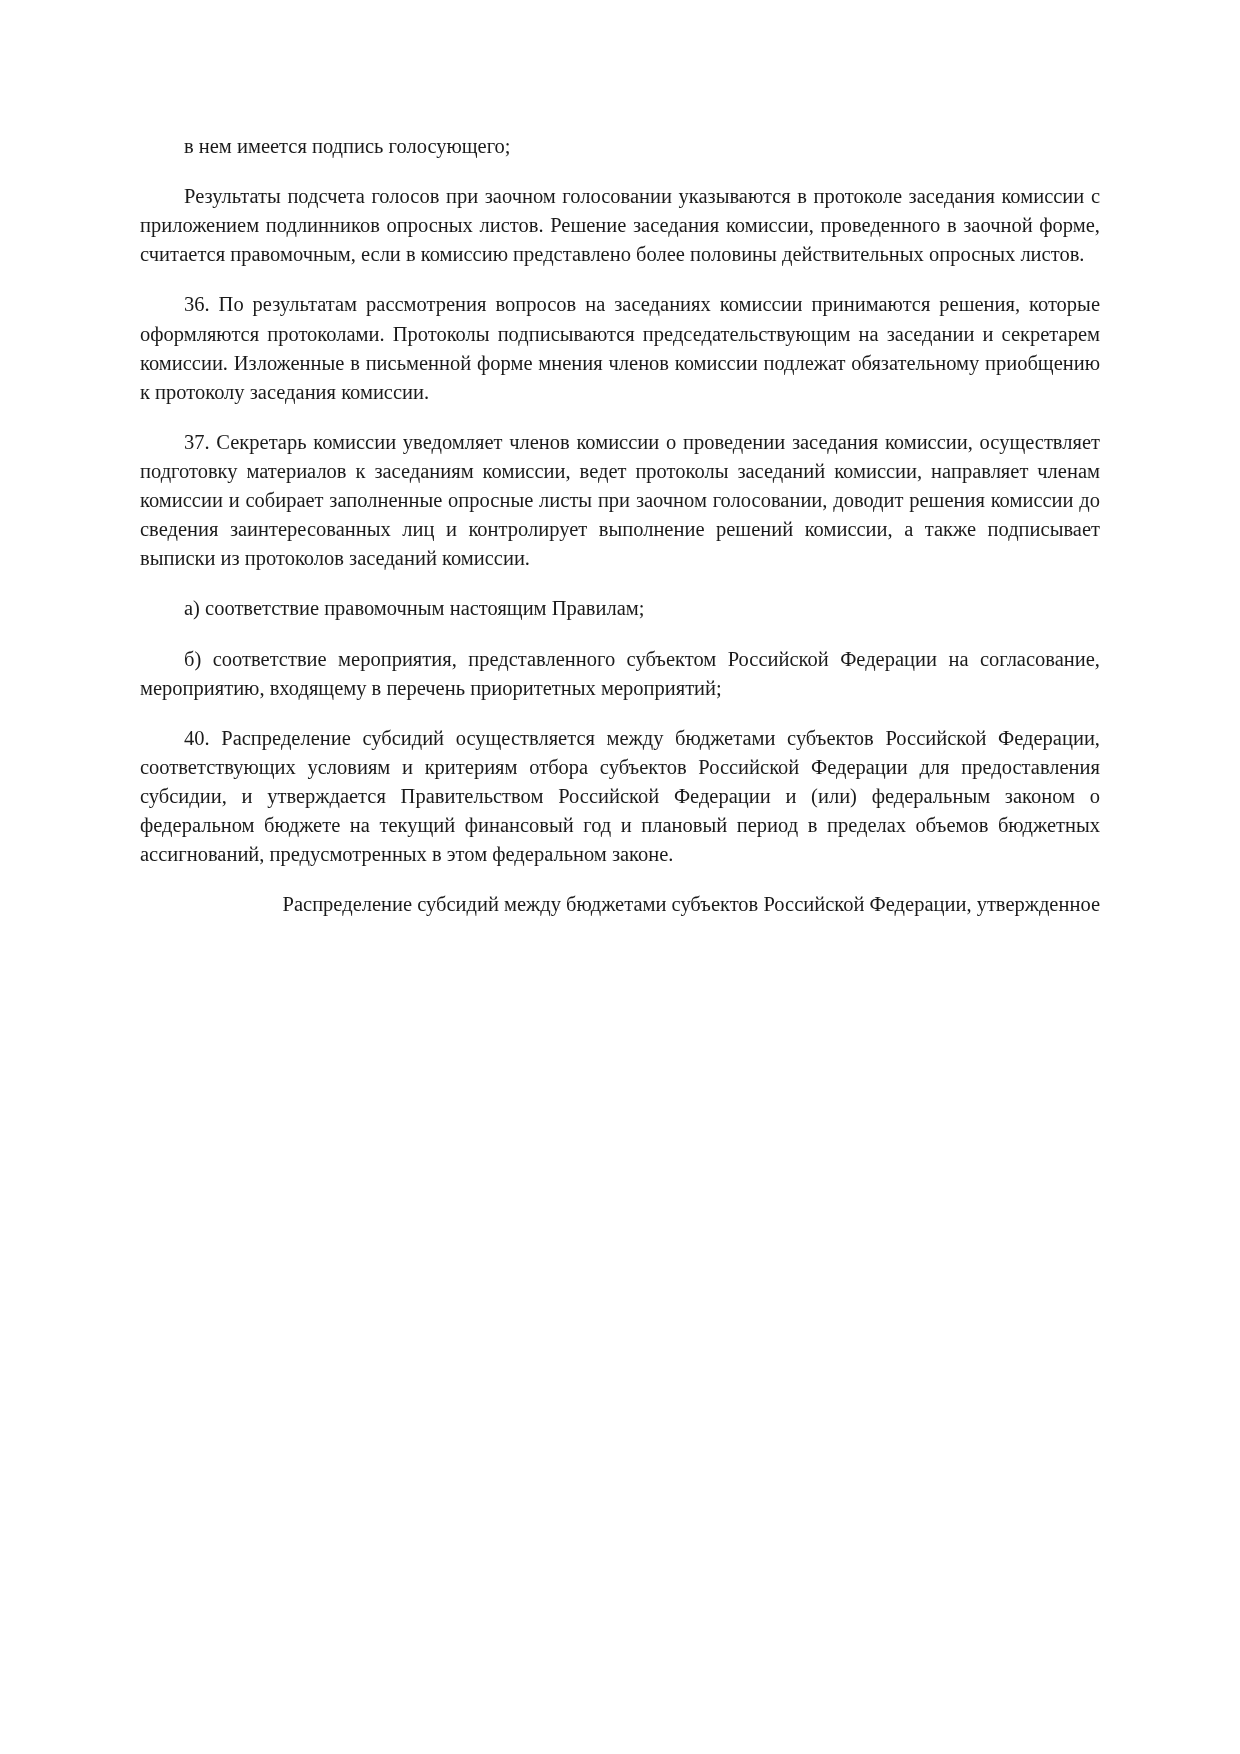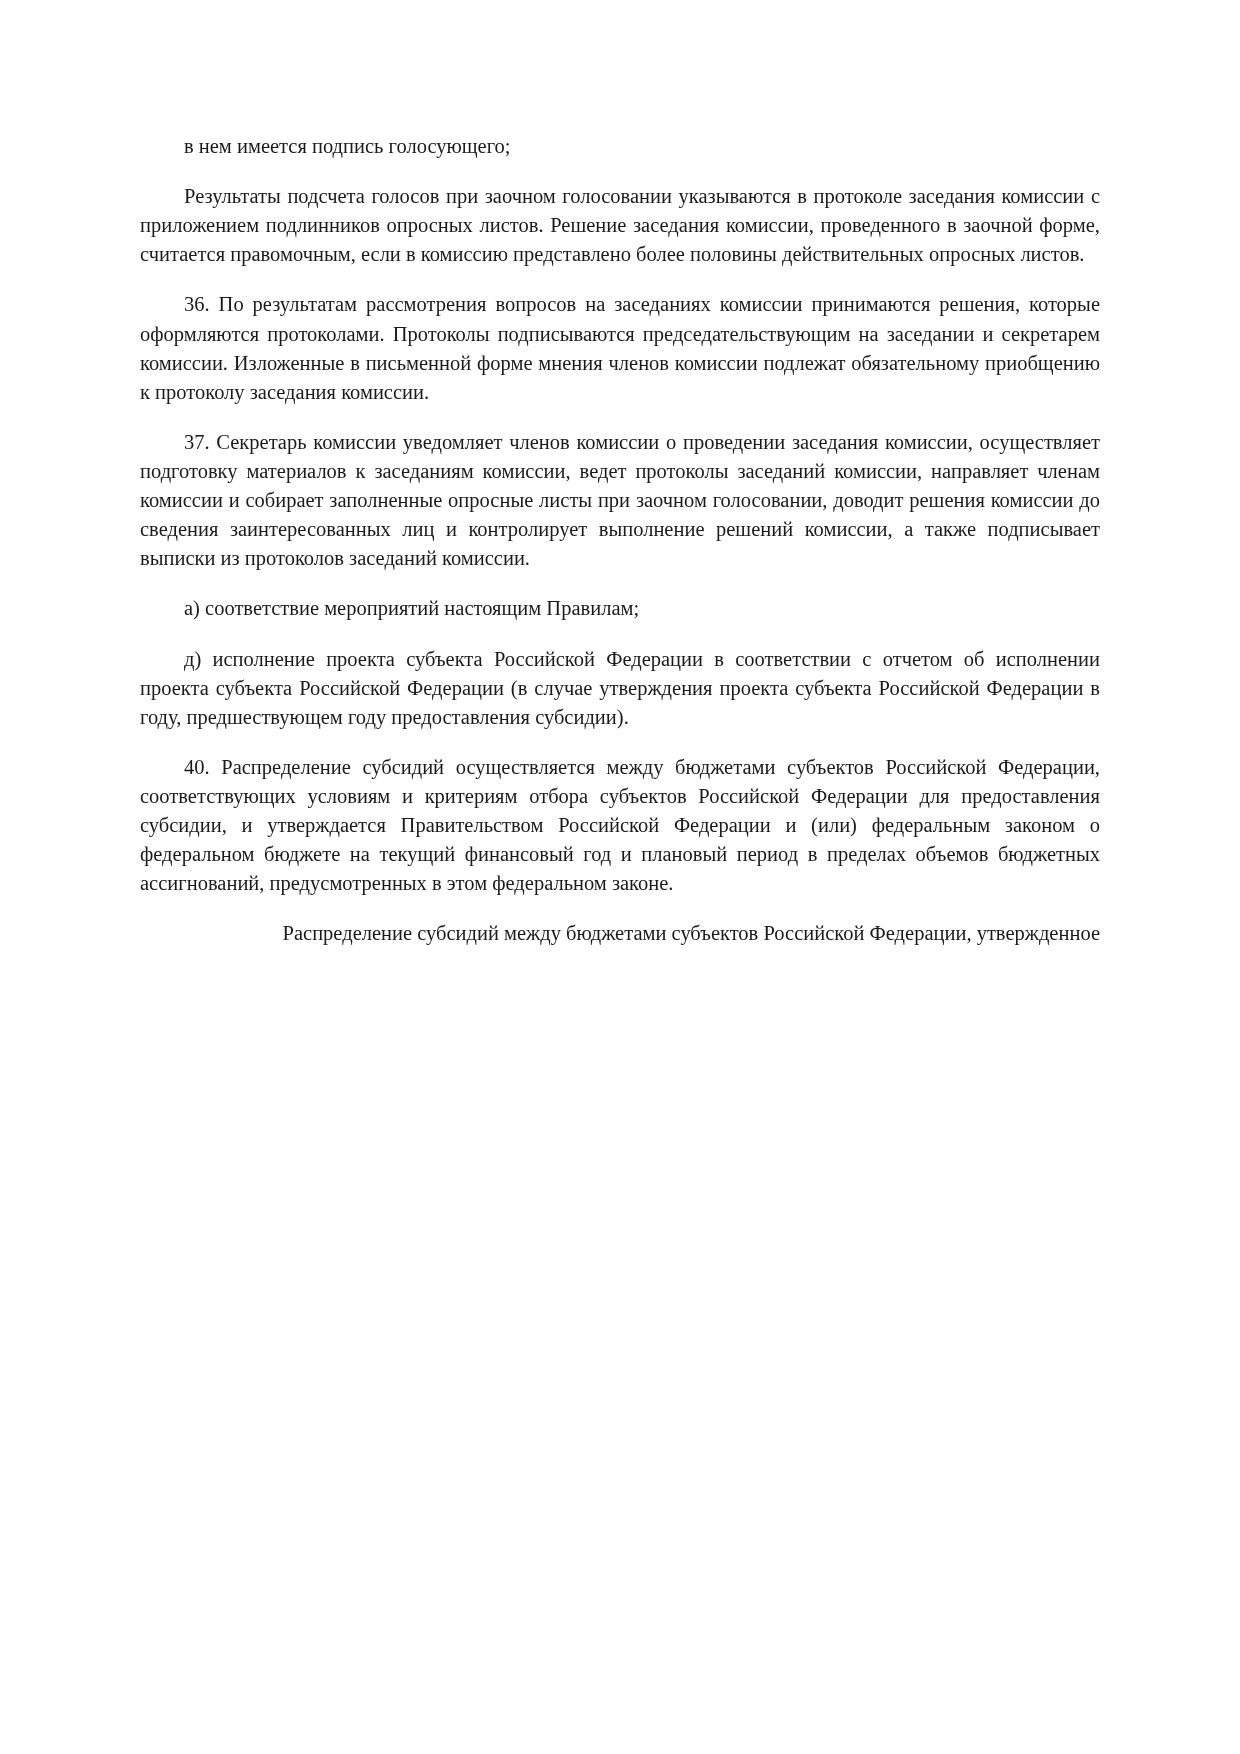--- a/index.html
+++ b/index.html
@@ -47,25 +47,25 @@
 
 
     <p class="para">Результаты подсчета голосов при заочном голосовании указываются в протоколе заседания комиссии с приложением подлинников опросных листов. Решение заседания комиссии, проведенного в заочной форме, считается правомочным, если в комиссию представлено более половины действительных опросных листов.</p>
 
     <p class="para">36. По результатам рассмотрения вопросов на заседаниях комиссии принимаются решения, которые оформляются протоколами. Протоколы подписываются председательствующим на заседании и секретарем комиссии. Изложенные в письменной форме мнения членов комиссии подлежат обязательному приобщению к протоколу заседания комиссии.</p>
 
     <p class="para">37. Секретарь комиссии уведомляет членов комиссии о проведении заседания комиссии, осуществляет подготовку материалов к заседаниям комиссии, ведет протоколы заседаний комиссии, направляет членам комиссии и собирает заполненные опросные листы при заочном голосовании, доводит решения комиссии до сведения заинтересованных лиц и контролирует выполнение решений комиссии, а также подписывает выписки из протоколов заседаний комиссии.</p>
 
 
 
-    <p class="para">а) соответствие мероприятий настоящим Правилам;</p>
+    <p class="para">а) соответствие правомочным настоящим Правилам;</p>
+
+    <p class="para">б) соответствие мероприятия, представленного субъектом Российской Федерации на согласование, мероприятию, входящему в перечень приоритетных мероприятий;</p>
 
 
 
-
-    <p class="para">д) исполнение проекта субъекта Российской Федерации в соответствии с отчетом об исполнении проекта субъекта Российской Федерации (в случае утверждения проекта субъекта Российской Федерации в году, предшествующем году предоставления субсидии).</p>
 
     <p class="para">40. Распределение субсидий осуществляется между бюджетами субъектов Российской Федерации, соответствующих условиям и критериям отбора субъектов Российской Федерации для предоставления субсидии, и утверждается Правительством Российской Федерации и (или) федеральным законом о федеральном бюджете на текущий финансовый год и плановый период в пределах объемов бюджетных ассигнований, предусмотренных в этом федеральном законе.</p>
 
     <p class="para para-last">Распределение субсидий между бюджетами субъектов Российской Федерации, утвержденное</p>
 
   </div>
 </div>
 
 </body></html>

